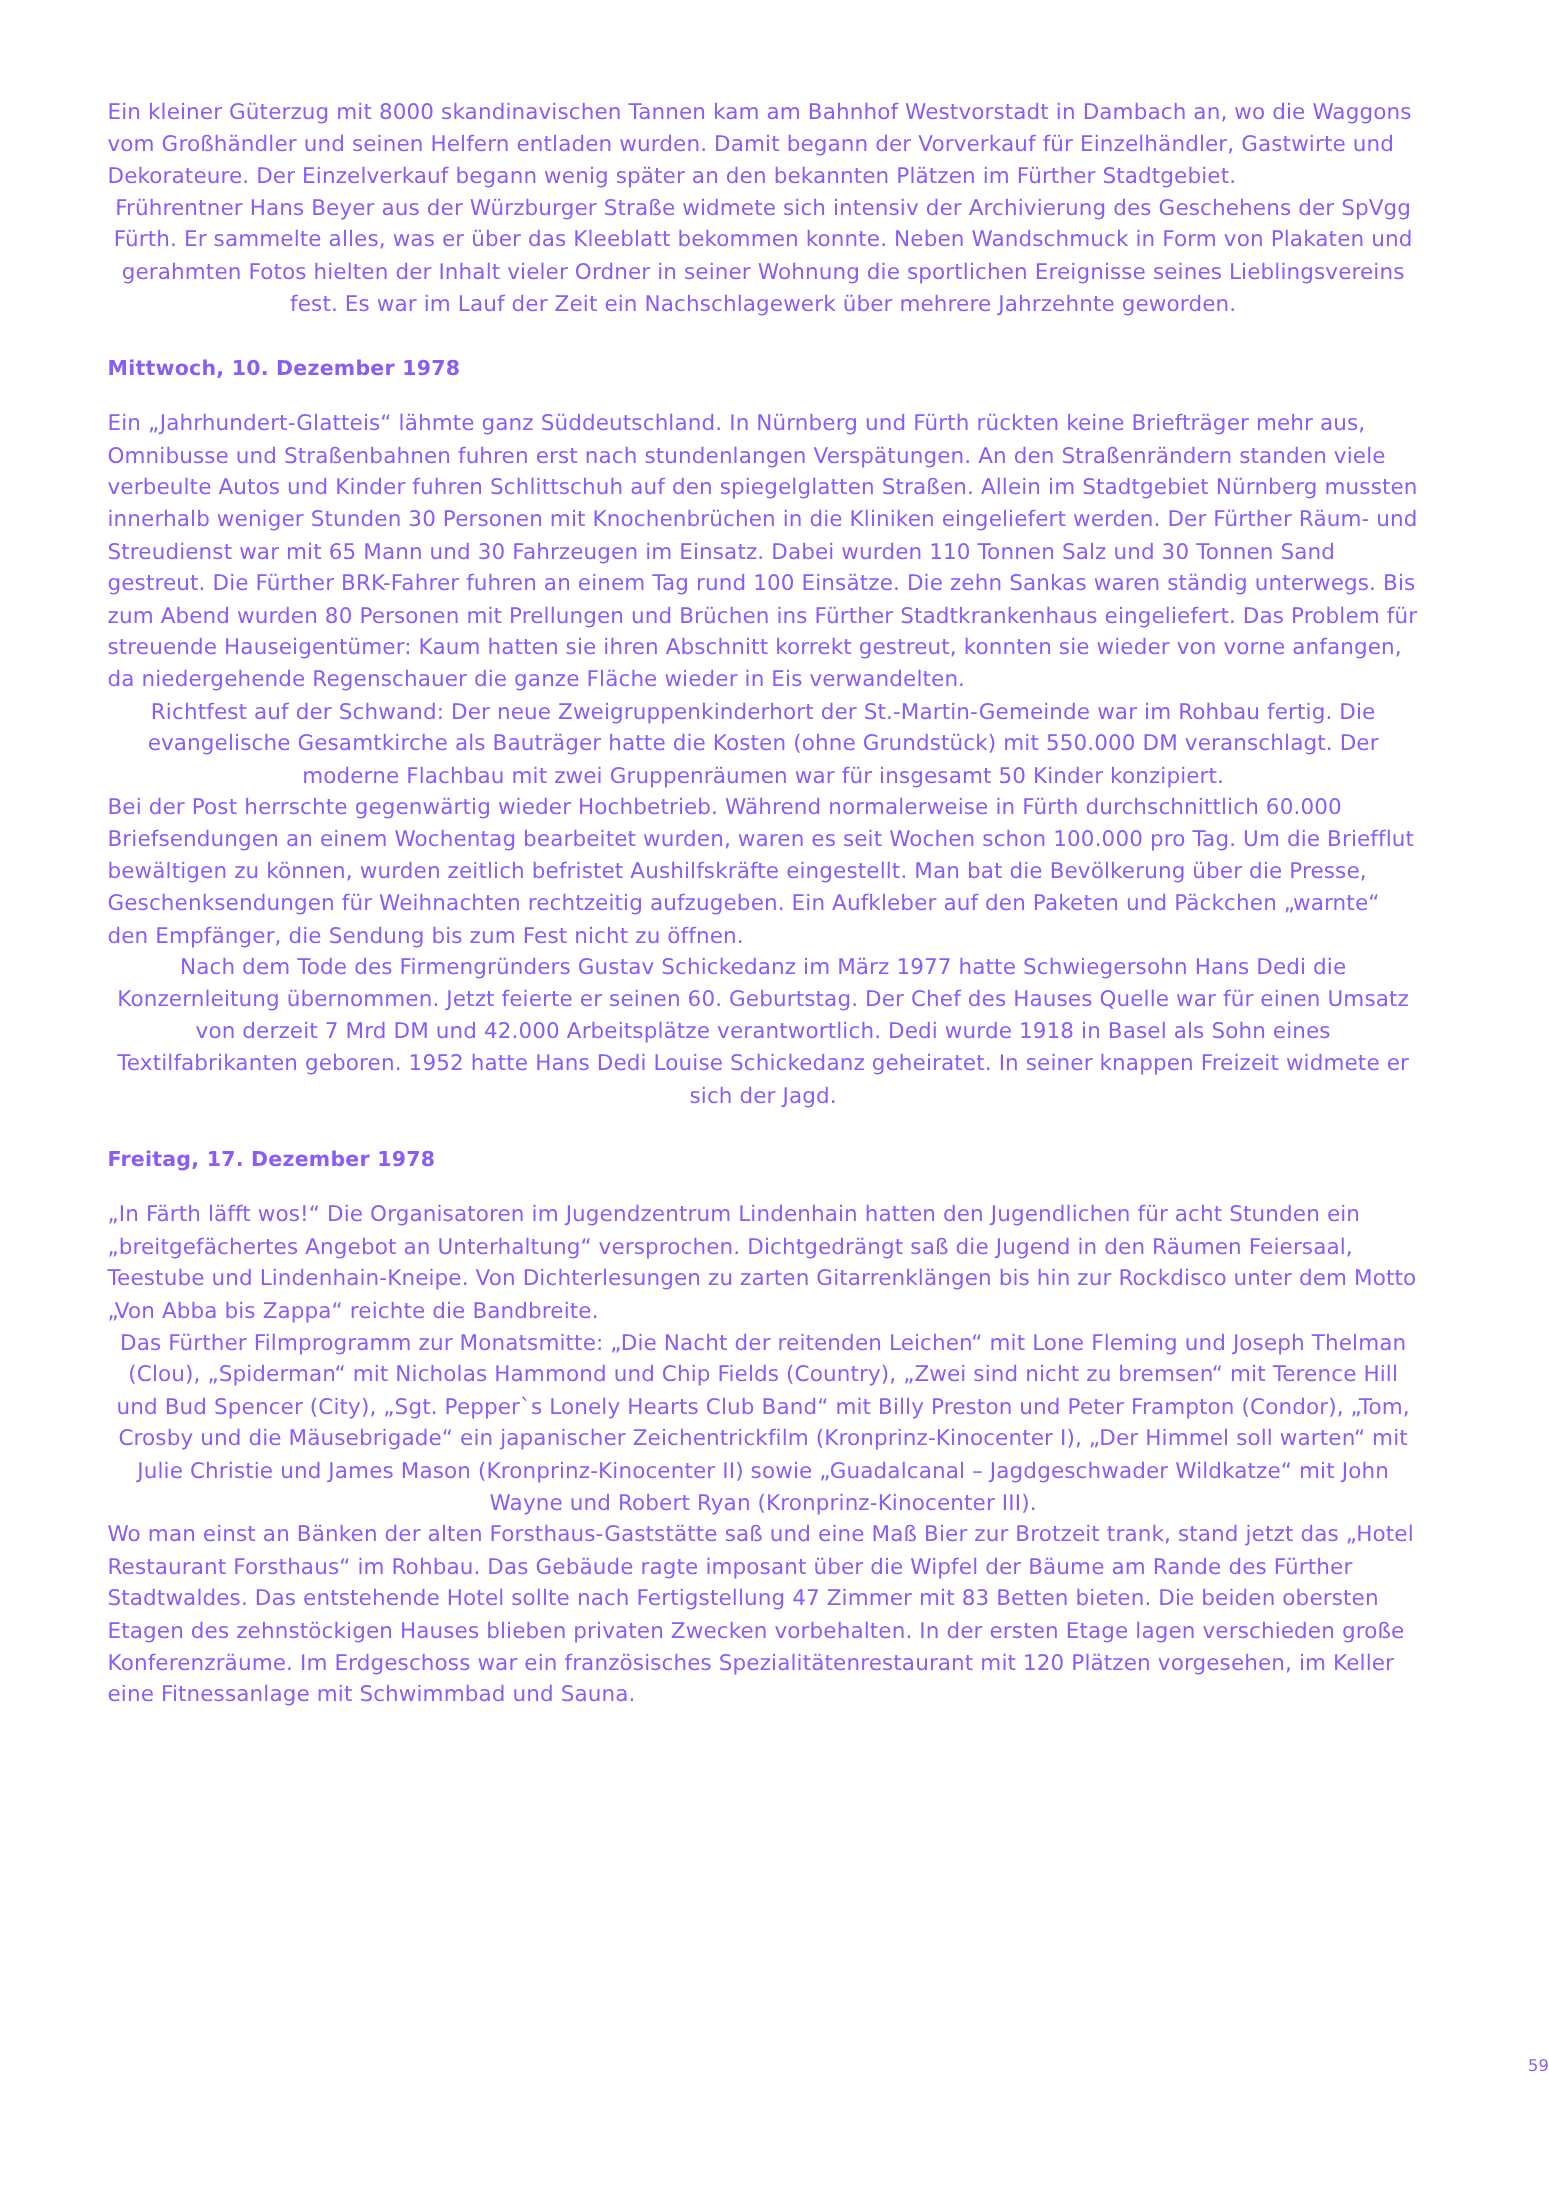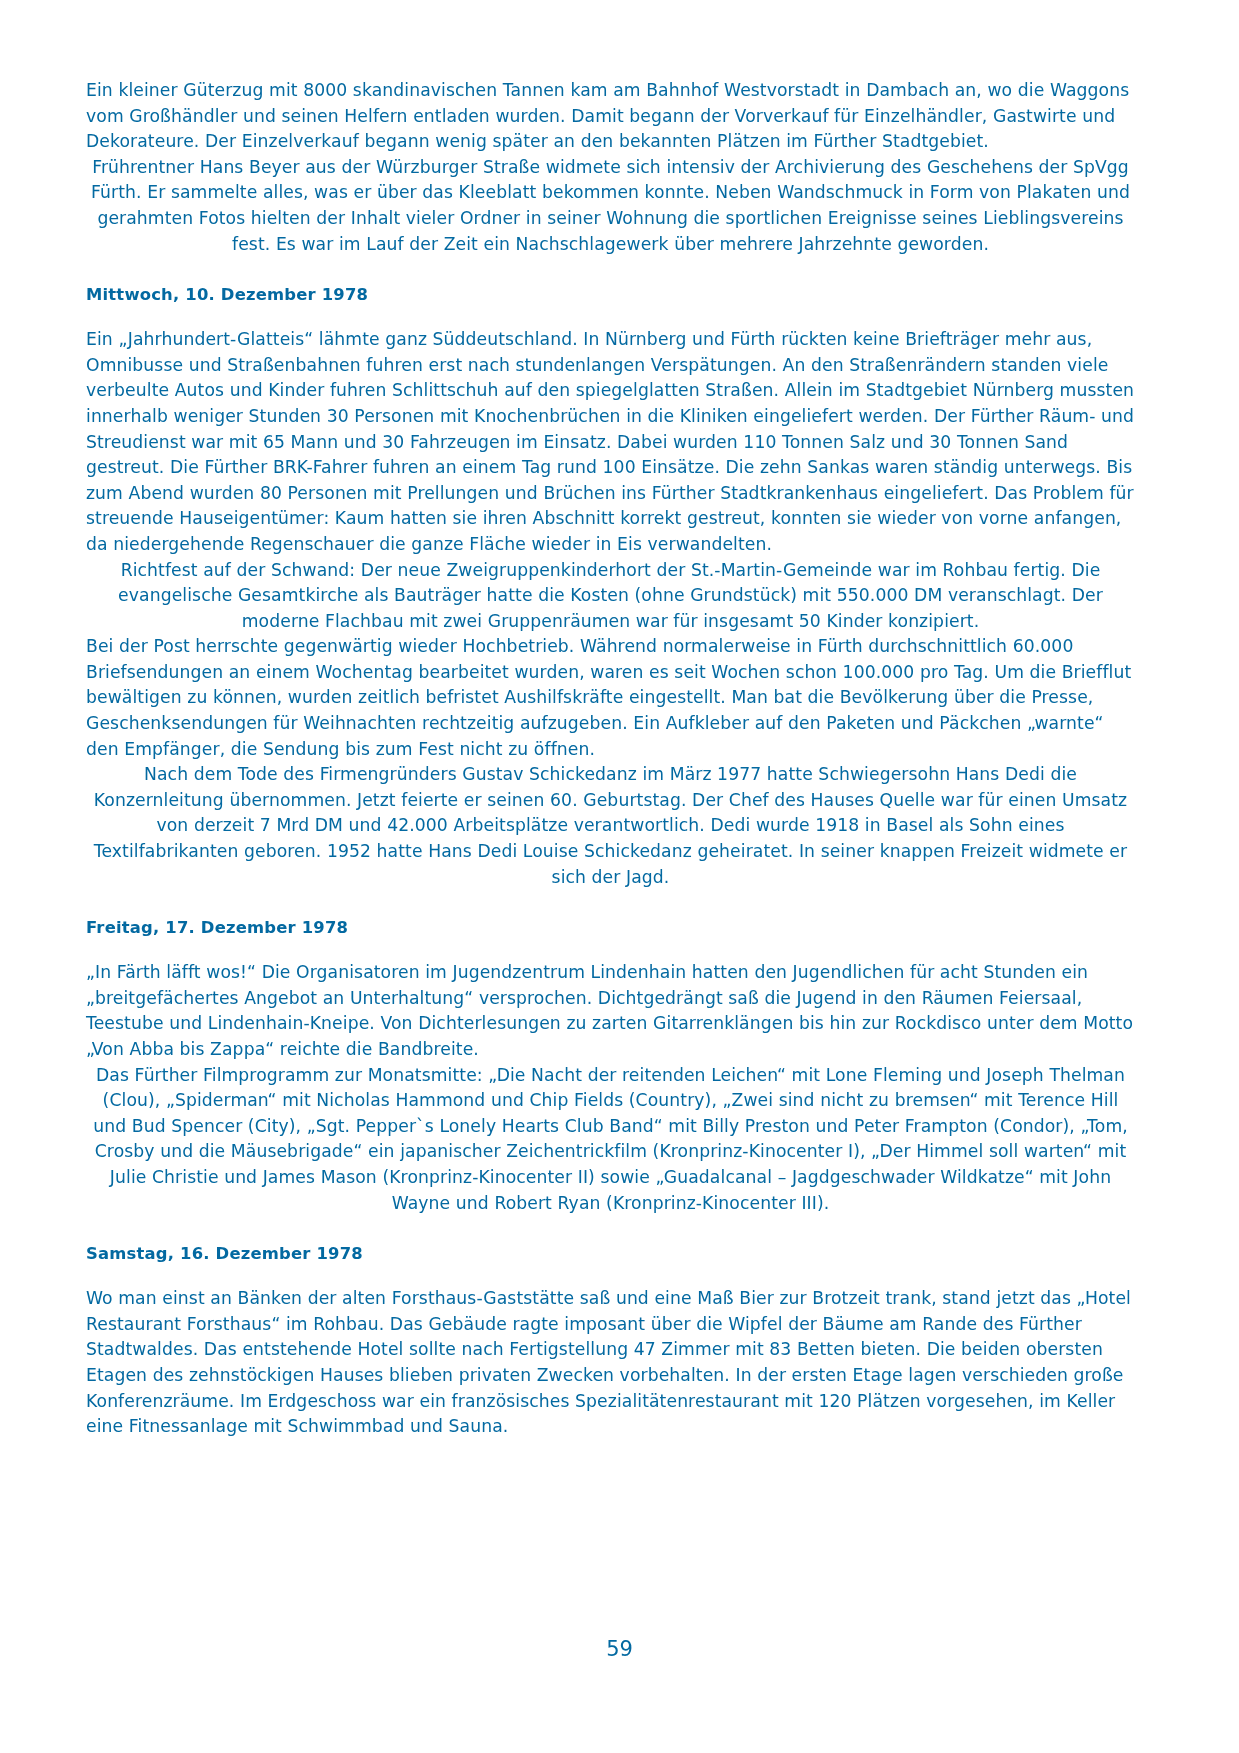--- a/index.html
+++ b/index.html
@@ -9,21 +9,21 @@
   }
   .page {
     width: 1239px;
     height: 1753px;
     margin: 0 auto;
     background: #ffffff;
     position: relative;
     box-sizing: border-box;
     padding: 78px 104px 0 86px;
     font-family: "DejaVu Sans", sans-serif;
-    color: #0369a1;
+    color: #8b5cf6;
   }
   .body-block {
     font-size: 17.2px;
     line-height: 25.6px;
     text-align: left;
     letter-spacing: 0.1px;
     margin: 0;
   }
   .body-block + .body-block {
     margin-top: 0;
@@ -34,22 +34,22 @@
     line-height: 24px;
     font-weight: bold;
     margin: 26px 0 20px 0;
     letter-spacing: 0.2px;
   }
   .page-number {
     position: absolute;
     left: 0;
     right: 0;
     bottom: 92px;
-    text-align: center;
-    font-size: 21px;
+    text-align: right;
+    font-size: 13px;
     font-family: "DejaVu Sans", sans-serif;
   }
 </style>
 </head>
 <body>
 
 <div class="page">
 
   <div>
     <p class="body-block">Ein kleiner Güterzug mit 8000 skandinavischen Tannen kam am Bahnhof Westvorstadt in Dambach an, wo die Waggons vom Großhändler und seinen Helfern entladen wurden. Damit begann der Vorverkauf für Einzelhändler, Gastwirte und Dekorateure. Der Einzelverkauf begann wenig später an den bekannten Plätzen im Fürther Stadtgebiet.</p>
@@ -67,19 +67,18 @@
     <p class="body-block">Nach dem Tode des Firmengründers Gustav Schickedanz im März 1977 hatte Schwiegersohn Hans Dedi die Konzernleitung übernommen. Jetzt feierte er seinen 60. Geburtstag. Der Chef des Hauses Quelle war für einen Umsatz von derzeit 7 Mrd DM und 42.000 Arbeitsplätze verantwortlich. Dedi wurde 1918 in Basel als Sohn eines Textilfabrikanten geboren. 1952 hatte Hans Dedi Louise Schickedanz geheiratet. In seiner knappen Freizeit widmete er sich der Jagd.</p>
   </div>
 
   <div>
     <h2 class="section-heading">Freitag, 17. Dezember 1978</h2>
     <p class="body-block">„In Färth läfft wos!“ Die Organisatoren im Jugendzentrum Lindenhain hatten den Jugendlichen für acht Stunden ein „breitgefächertes Angebot an Unterhaltung“ versprochen. Dichtgedrängt saß die Jugend in den Räumen Feiersaal, Teestube und Lindenhain-Kneipe. Von Dichterlesungen zu zarten Gitarrenklängen bis hin zur Rockdisco unter dem Motto „Von Abba bis Zappa“ reichte die Bandbreite.</p>
     <p class="body-block">Das Fürther Filmprogramm zur Monatsmitte: „Die Nacht der reitenden Leichen“ mit Lone Fleming und Joseph Thelman (Clou), „Spiderman“ mit Nicholas Hammond und Chip Fields (Country), „Zwei sind nicht zu bremsen“ mit Terence Hill und Bud Spencer (City), „Sgt. Pepper`s Lonely Hearts Club Band“ mit Billy Preston und Peter Frampton (Condor), „Tom, Crosby und die Mäusebrigade“ ein japanischer Zeichentrickfilm (Kronprinz-Kinocenter I), „Der Himmel soll warten“ mit Julie Christie und James Mason (Kronprinz-Kinocenter II) sowie „Guadalcanal – Jagdgeschwader Wildkatze“ mit John Wayne und Robert Ryan (Kronprinz-Kinocenter III).</p>
   </div>
 
   <div>
-    <h2 class="section-heading">Samstag, 16. Dezember 1978</h2>
     <p class="body-block">Wo man einst an Bänken der alten Forsthaus-Gaststätte saß und eine Maß Bier zur Brotzeit trank, stand jetzt das „Hotel Restaurant Forsthaus“ im Rohbau. Das Gebäude ragte imposant über die Wipfel der Bäume am Rande des Fürther Stadtwaldes. Das entstehende Hotel sollte nach Fertigstellung 47 Zimmer mit 83 Betten bieten. Die beiden obersten Etagen des zehnstöckigen Hauses blieben privaten Zwecken vorbehalten. In der ersten Etage lagen verschieden große Konferenzräume. Im Erdgeschoss war ein französisches Spezialitätenrestaurant mit 120 Plätzen vorgesehen, im Keller eine Fitnessanlage mit Schwimmbad und Sauna.</p>
   </div>
 
   <div class="page-number">59</div>
 
 </div>
 
 </body></html>

